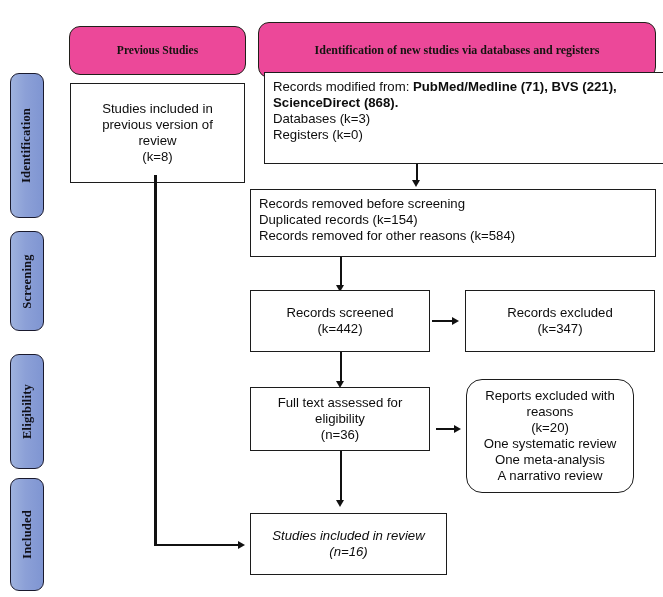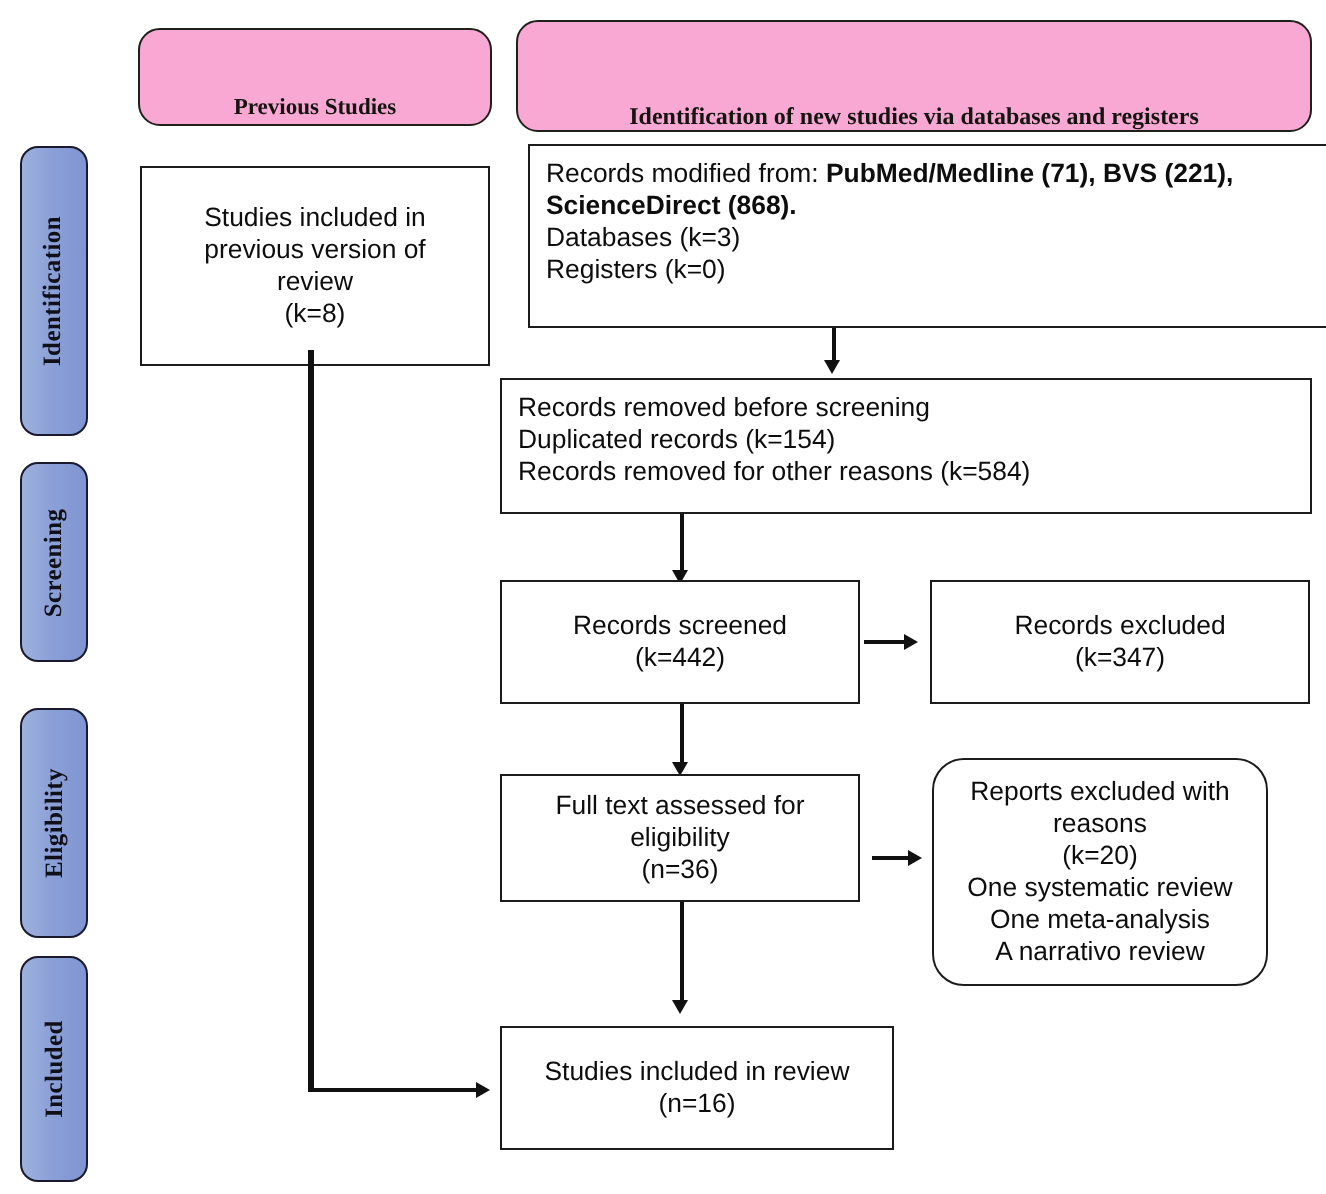--- a/index.html
+++ b/index.html
@@ -29,26 +29,27 @@
     color:#101018;
     letter-spacing:.2px;
     white-space:nowrap;
     transform:rotate(-90deg);
     display:block;
   }
 
   
   .banner{
     position:absolute;
-    background:#f9a8d4;
+    background:#ec4899;
     border:1.6px solid #20201a;
     border-radius:11px;
     box-sizing:border-box;
-    display:flex;align-items:flex-end;justify-content:center;
+    display:flex;align-items:center;justify-content:center;
     text-align:center;
+    margin-top:12px;
   }
   .banner span{
     font-family:"Liberation Serif", serif;
     font-weight:bold;
     font-size:11.5px;
     color:#141410;
     line-height:1.2;
     padding:0 6px;
   }
   #banner-identification span{font-size:12px;}
@@ -177,18 +178,18 @@
 reasons
 (k=20)
 One systematic review
 One meta-analysis
 A narrativo review</div>
   </div>
 
   <div class="vline" style="left:340px;top:451px;height:52px;"></div>
   <div class="arrow-down" style="left:336px;top:500px;"></div>
 
-  <div class="box center" style="left:250px;top:513px;width:197px;height:62px;">
+  <div class="box center" style="left:250px;top:513px;width:197px;height:62px;font-style:italic;">
     <div class="inner">Studies included in review
 (n=16)</div>
   </div>
 
 </div>
 
 </body></html>

